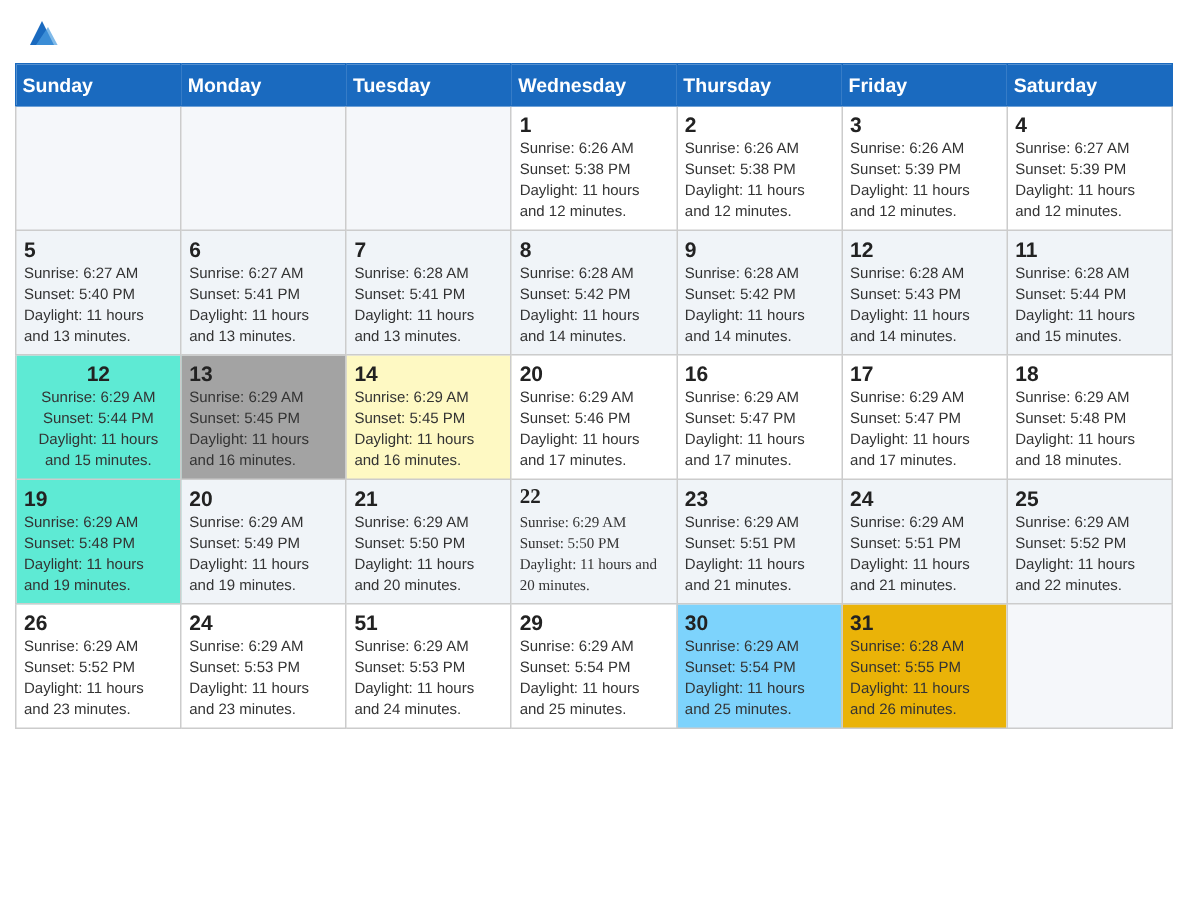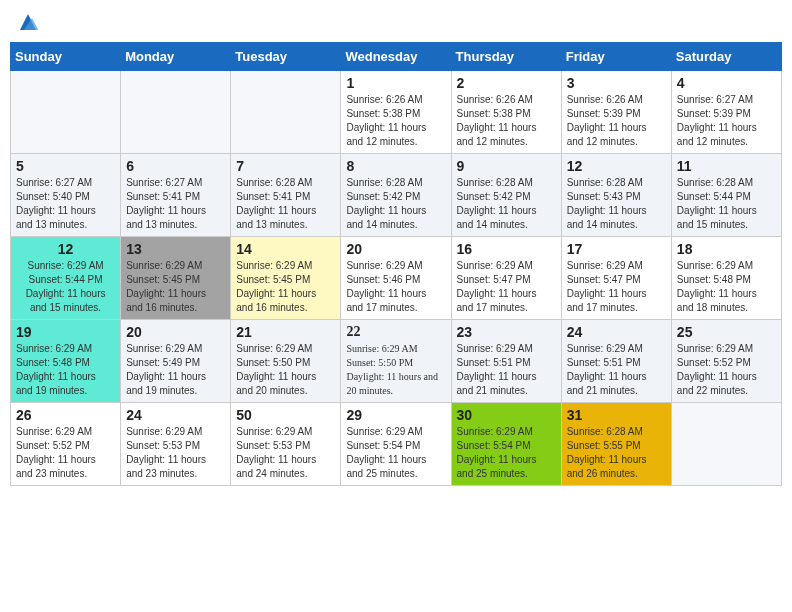--- a/index.html
+++ b/index.html
@@ -298,32 +298,32 @@
 Sunset: 5:52 PM
 Daylight: 11 hours and 23 minutes.</div>
         </td>
         <td style="background: rgb(255, 255, 255);">
           <span class="day-num">24</span>
           <div class="day-info" style="white-space: pre-line;">Sunrise: 6:29 AM
 Sunset: 5:53 PM
 Daylight: 11 hours and 23 minutes.</div>
         </td>
         <td style="background: rgb(255, 255, 255);">
-          <span class="day-num">50</span>
+          <span class="day-num">51</span>
           <div class="day-info" style="white-space: pre-line;">Sunrise: 6:29 AM
 Sunset: 5:53 PM
 Daylight: 11 hours and 24 minutes.</div>
         </td>
         <td style="background: rgb(255, 255, 255);">
           <span class="day-num">29</span>
           <div class="day-info" style="white-space: pre-line;">Sunrise: 6:29 AM
 Sunset: 5:54 PM
 Daylight: 11 hours and 25 minutes.</div>
         </td>
-        <td style="background: #84cc16; margin-left: 43px;">
+        <td style="background: #7dd3fc; margin-left: 43px;">
           <span class="day-num">30</span>
           <div class="day-info" style="white-space: pre-line;">Sunrise: 6:29 AM
 Sunset: 5:54 PM
 Daylight: 11 hours and 25 minutes.</div>
         </td>
         <td style="background: #eab308;">
           <span class="day-num">31</span>
           <div class="day-info" style="white-space: pre-line;">Sunrise: 6:28 AM
 Sunset: 5:55 PM
 Daylight: 11 hours and 26 minutes.</div>

